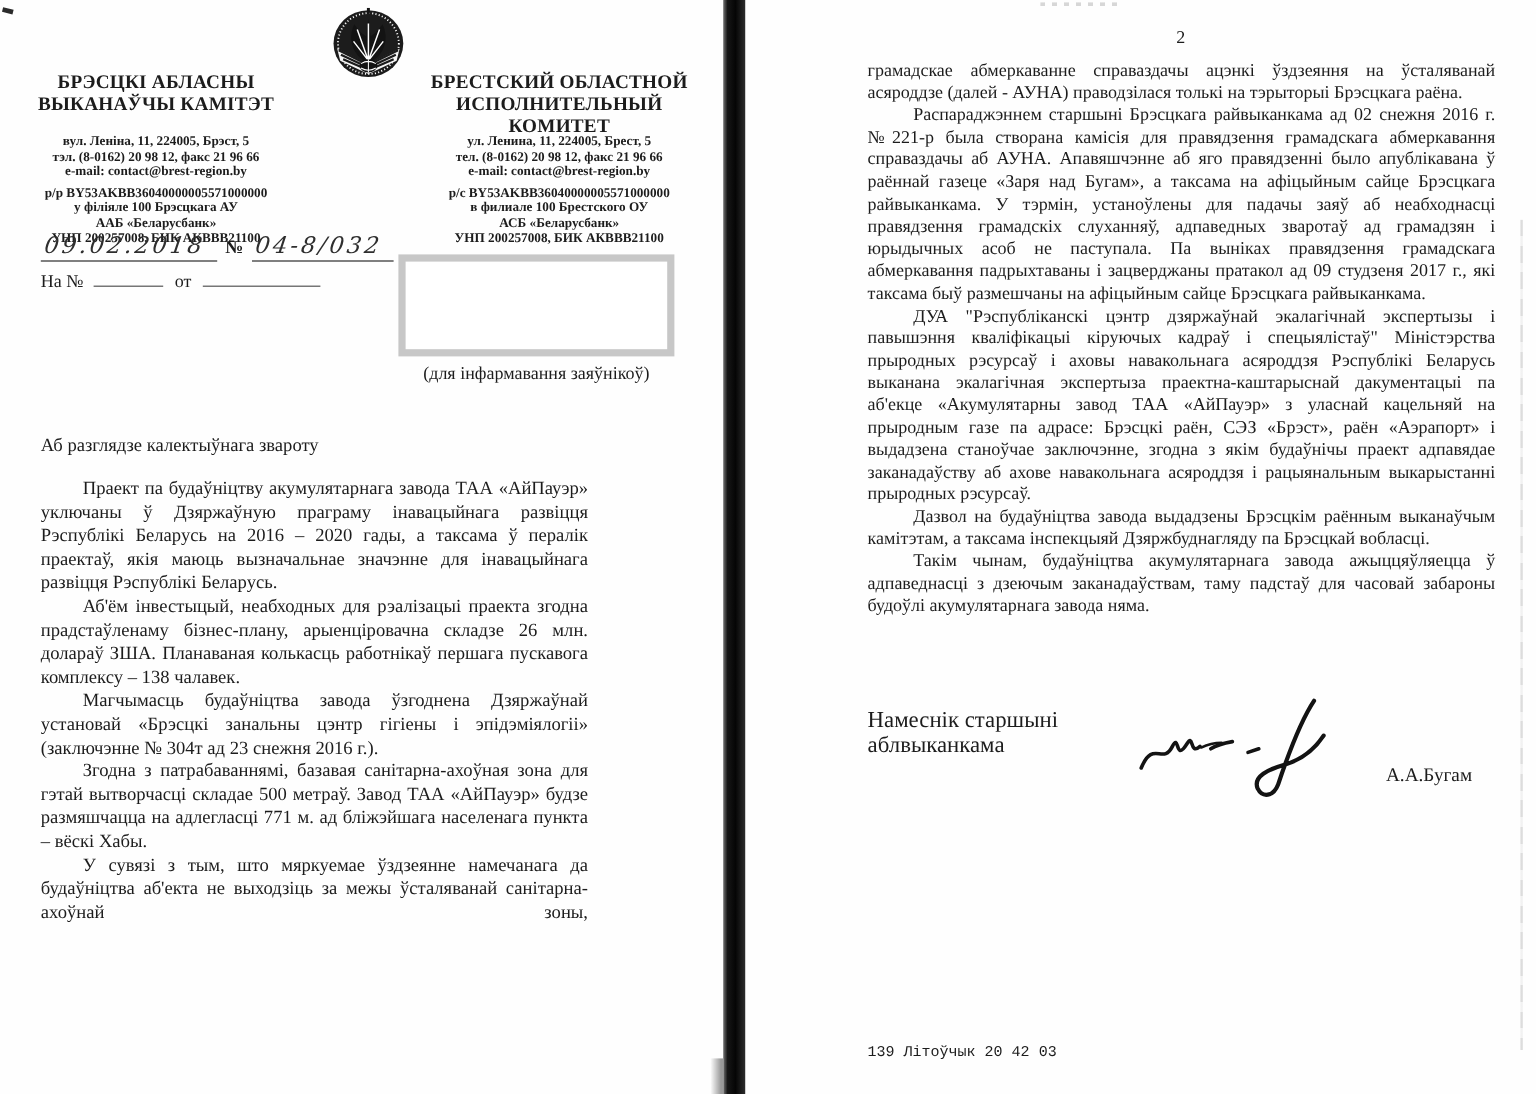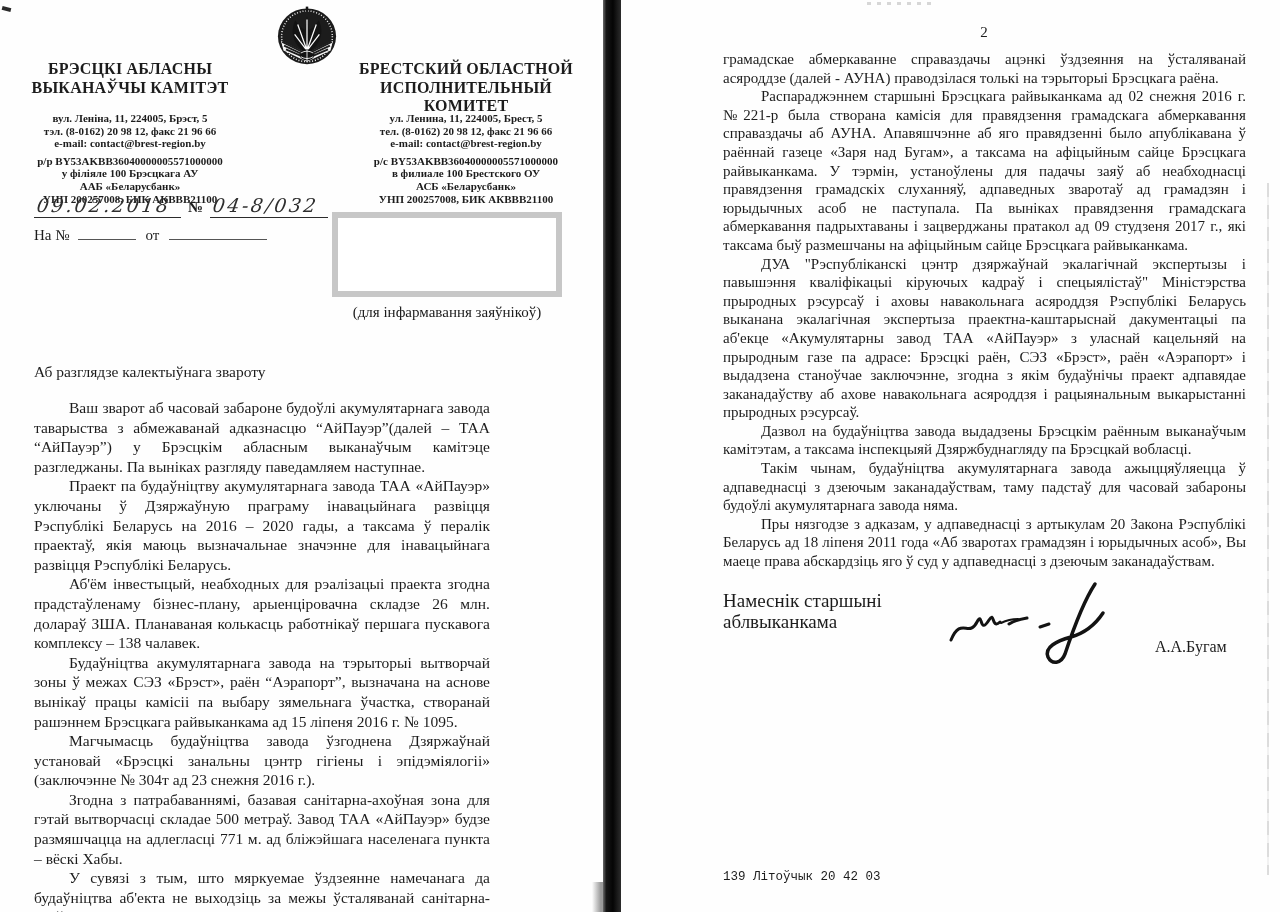--- a/index.html
+++ b/index.html
@@ -141,24 +141,22 @@
   <div id="na-line">
     <span>На №</span><span class="blank b1"></span><span>от</span><span class="blank b2"></span>
   </div>
 
   <div id="notice-box"></div>
   <div id="notice-caption">(для інфармавання заяўнікоў)</div>
 
   <div id="subject">Аб разглядзе калектыўнага звароту</div>
 
   <div id="body-left">
-    <p>Ваш зварот аб часовай забароне будоўлі акумулятарнага завода таварыства з абмежаванай адказнасцю “АйПауэр”(далей – ТАА “АйПауэр”) у Брэсцкім абласным выканаўчым камітэце разгледжаны. Па выніках разгляду паведамляем наступнае.</p>
     <p>Праект па будаўніцтву акумулятарнага завода ТАА «АйПауэр» уключаны ў Дзяржаўную праграму інавацыйнага развіцця Рэспублікі Беларусь на 2016 – 2020 гады, а таксама ў пералік праектаў, якія маюць вызначальнае значэнне для інавацыйнага развіцця Рэспублікі Беларусь.</p>
     <p>Аб'ём інвестыцый, неабходных для рэалізацыі праекта згодна прадстаўленаму бізнес-плану, арыенціровачна складзе 26 млн. долараў ЗША. Планаваная колькасць работнікаў першага пускавога комплексу – 138 чалавек.</p>
-    <p>Будаўніцтва акумулятарнага завода на тэрыторыі вытворчай зоны ў межах СЭЗ «Брэст», раён “Аэрапорт”, вызначана на аснове вынікаў працы камісіі па выбару зямельнага ўчастка, створанай рашэннем Брэсцкага райвыканкама ад 15 ліпеня 2016 г. № 1095.</p>
     <p>Магчымасць будаўніцтва завода ўзгоднена Дзяржаўнай установай «Брэсцкі занальны цэнтр гігіены і эпідэміялогіі» (заключэнне № 304т ад 23 снежня 2016 г.).</p>
     <p>Згодна з патрабаваннямі, базавая санітарна-ахоўная зона для гэтай вытворчасці складае 500 метраў. Завод ТАА «АйПауэр» будзе размяшчацца на адлегласці 771 м. ад бліжэйшага населенага пункта – вёскі Хабы.</p>
     <p class="stretch">У сувязі з тым, што мяркуемае ўздзеянне намечанага да будаўніцтва аб'екта не выходзіць за межы ўсталяванай санітарна-ахоўнай зоны,</p>
   </div>
 </div>
 
 <div id="spine"></div>
 <div id="spine-foot"></div>
 
 <div class="page" id="page-right">
@@ -166,21 +164,20 @@
   <div id="smudge-top"></div>
 
   <div id="page-num">2</div>
 
   <div id="body-right">
     <p class="cont">грамадскае абмеркаванне справаздачы ацэнкі ўздзеяння на ўсталяванай асяроддзе (далей - АУНА) праводзілася толькі на тэрыторыі Брэсцкага раёна.</p>
     <p>Распараджэннем старшыні Брэсцкага райвыканкама ад 02 снежня 2016 г. №221-р была створана камісія для правядзення грамадскага абмеркавання справаздачы аб АУНА. Апавяшчэнне аб яго правядзенні было апублікавана ў раённай газеце «Заря над Бугам», а таксама на афіцыйным сайце Брэсцкага райвыканкама. У тэрмін, устаноўлены для падачы заяў аб неабходнасці правядзення грамадскіх слуханняў, адпаведных зваротаў ад грамадзян і юрыдычных асоб не паступала. Па выніках правядзення грамадскага абмеркавання падрыхтаваны і зацверджаны пратакол ад 09 студзеня 2017 г., які таксама быў размешчаны на афіцыйным сайце Брэсцкага райвыканкама.</p>
     <p>ДУА "Рэспубліканскі цэнтр дзяржаўнай экалагічнай экспертызы і павышэння кваліфікацыі кіруючых кадраў і спецыялістаў" Міністэрства прыродных рэсурсаў і аховы навакольнага асяроддзя Рэспублікі Беларусь выканана экалагічная экспертыза праектна-каштарыснай дакументацыі па аб'екце «Акумулятарны завод ТАА «АйПауэр» з уласнай кацельняй на прыродным газе па адрасе: Брэсцкі раён, СЭЗ «Брэст», раён «Аэрапорт» і выдадзена станоўчае заключэнне, згодна з якім будаўнічы праект адпавядае заканадаўству аб ахове навакольнага асяроддзя і рацыянальным выкарыстанні прыродных рэсурсаў.</p>
     <p>Дазвол на будаўніцтва завода выдадзены Брэсцкім раённым выканаўчым камітэтам, а таксама інспекцыяй Дзяржбуднагляду па Брэсцкай вобласці.</p>
     <p>Такім чынам, будаўніцтва акумулятарнага завода ажыццяўляецца ў адпаведнасці з дзеючым заканадаўствам, таму падстаў для часовай забароны будоўлі акумулятарнага завода няма.</p>
-    <p>Пры нязгодзе з адказам, у адпаведнасці з артыкулам 20 Закона Рэспублікі Беларусь ад 18 ліпеня 2011 года «Аб зваротах грамадзян і юрыдычных асоб», Вы маеце права абскардзіць яго ў суд у адпаведнасці з дзеючым заканадаўствам.</p>
   </div>
 
   <div id="sig-block">
     <div>Намеснік старшыні</div>
     <div>аблвыканкама</div>
   </div>
 
   <svg id="sig-svg" width="215" height="95" viewBox="0 0 215 95">
     <path d="M8,64 C18,40 26,62 34,46 C40,34 36,60 46,44 C52,34 48,54 57,46" stroke="#131313" stroke-width="3" fill="none" stroke-linecap="round"></path>
     <path d="M66,48 C72,44 78,43 84,42" stroke="#131313" stroke-width="3" fill="none" stroke-linecap="round"></path>

